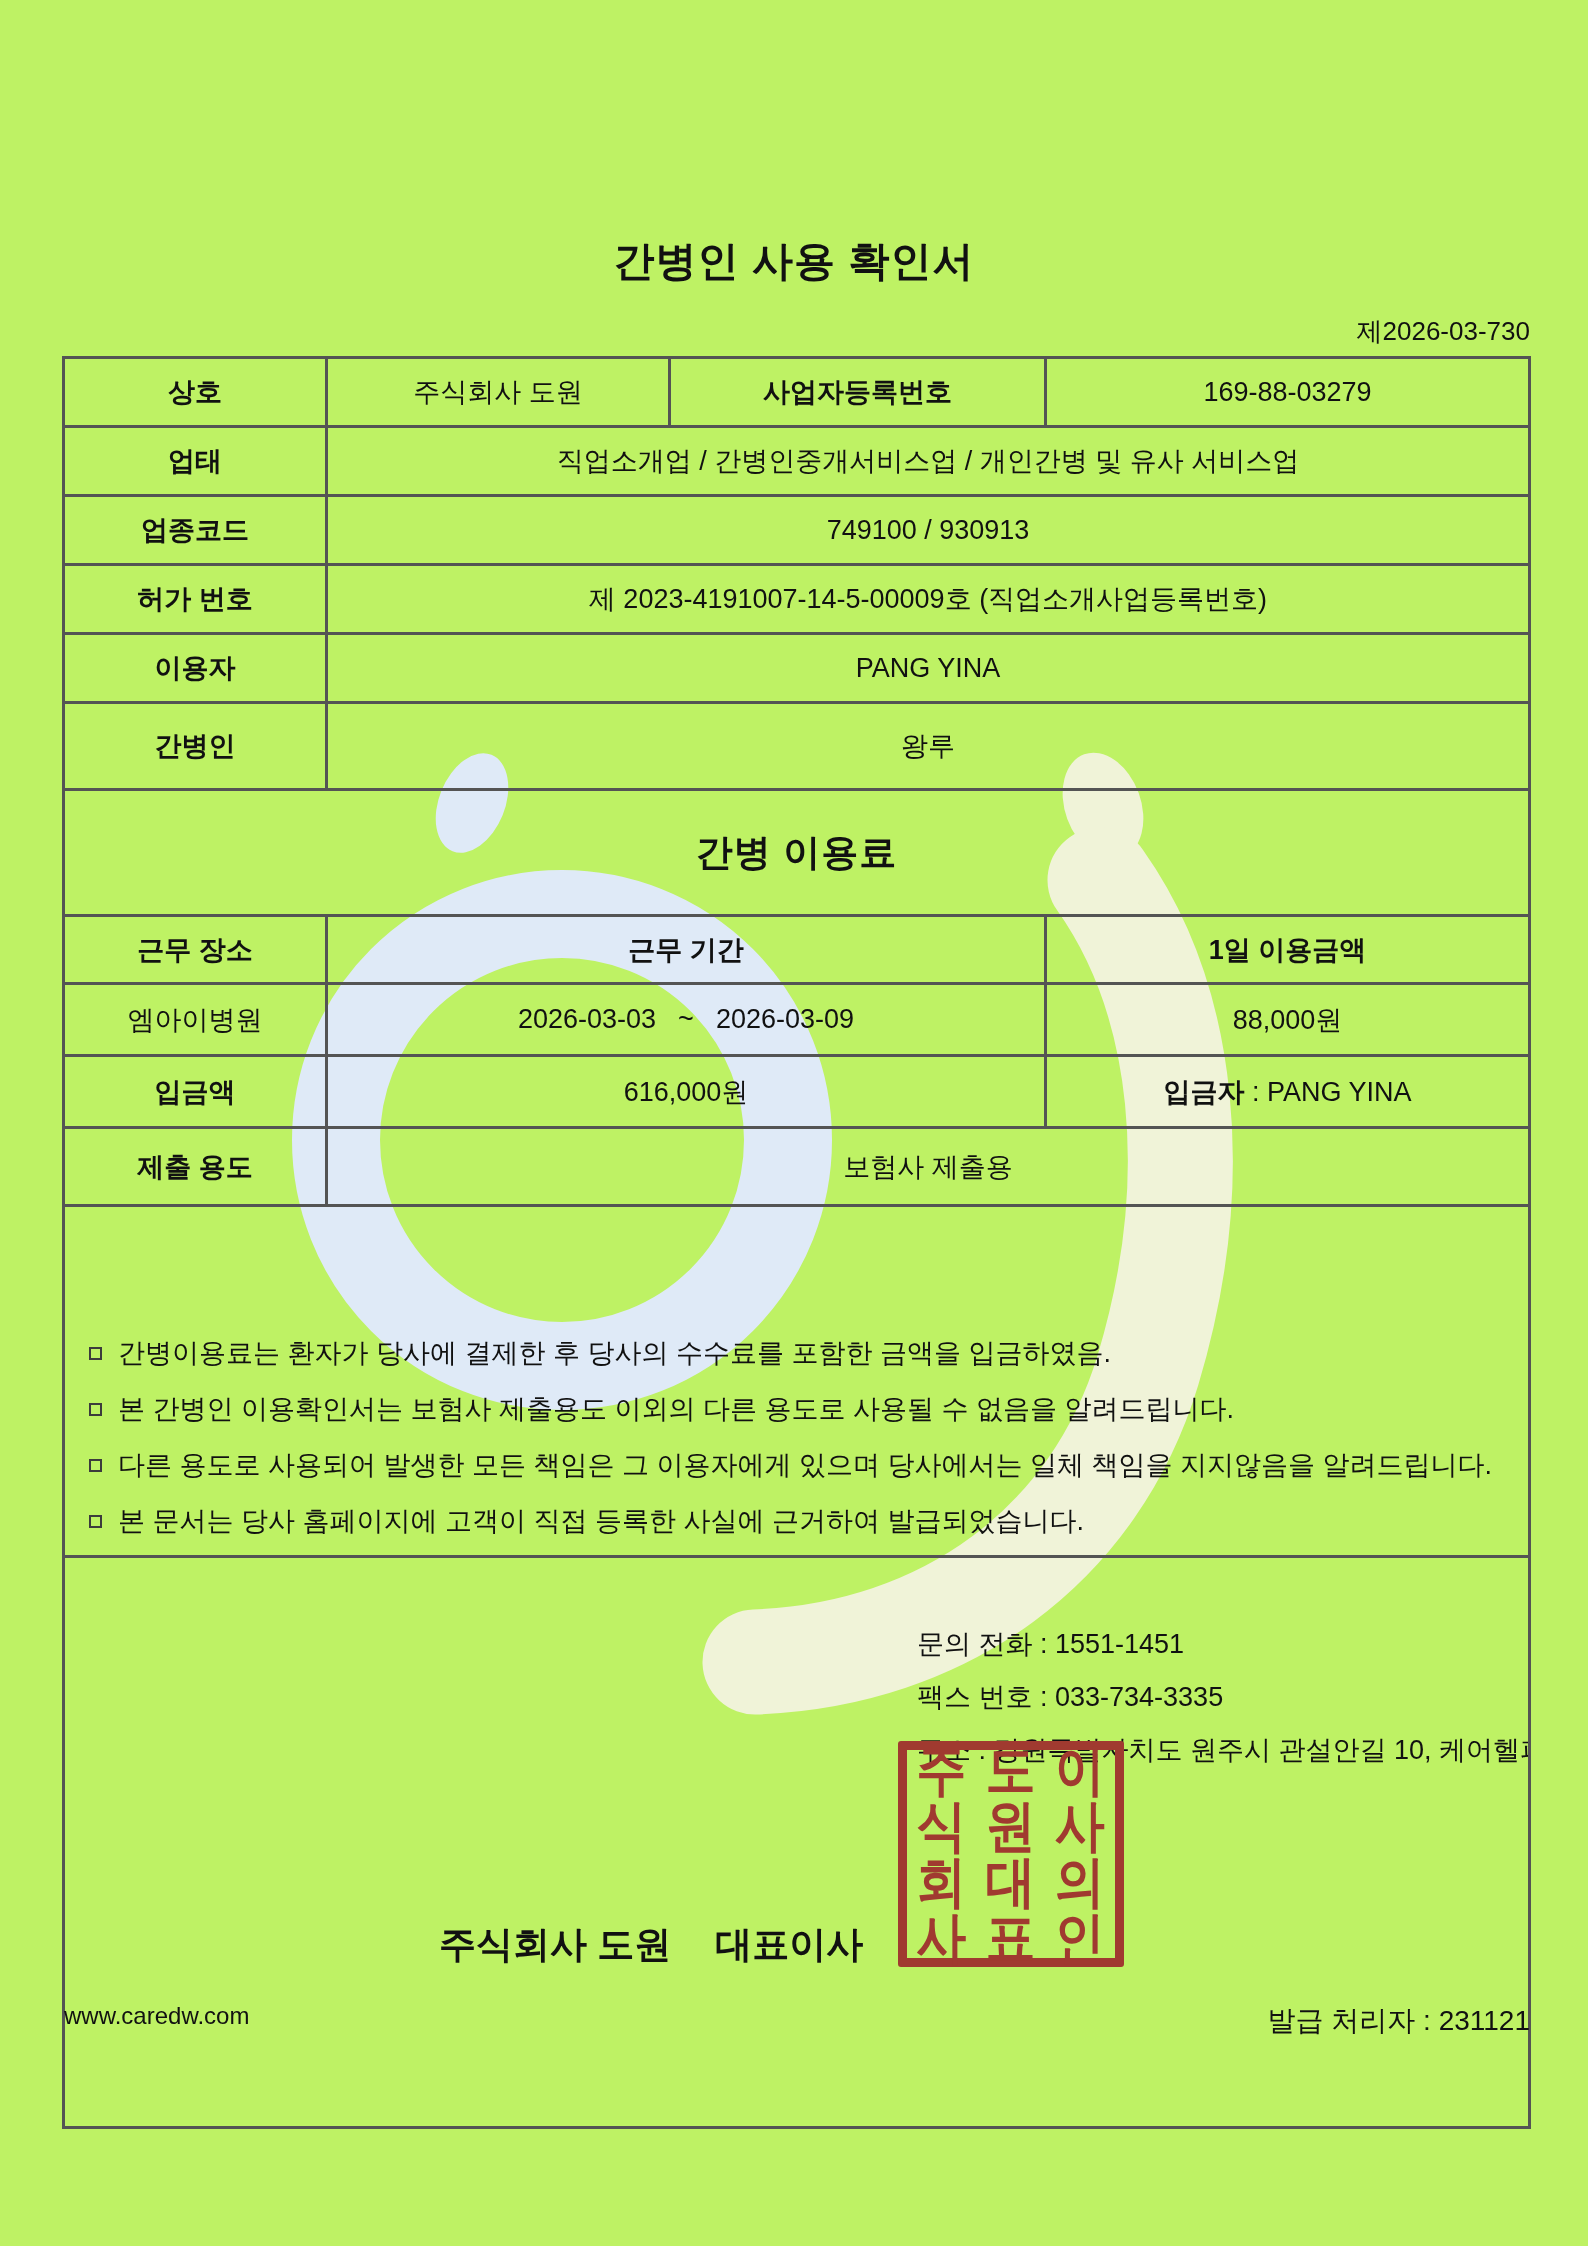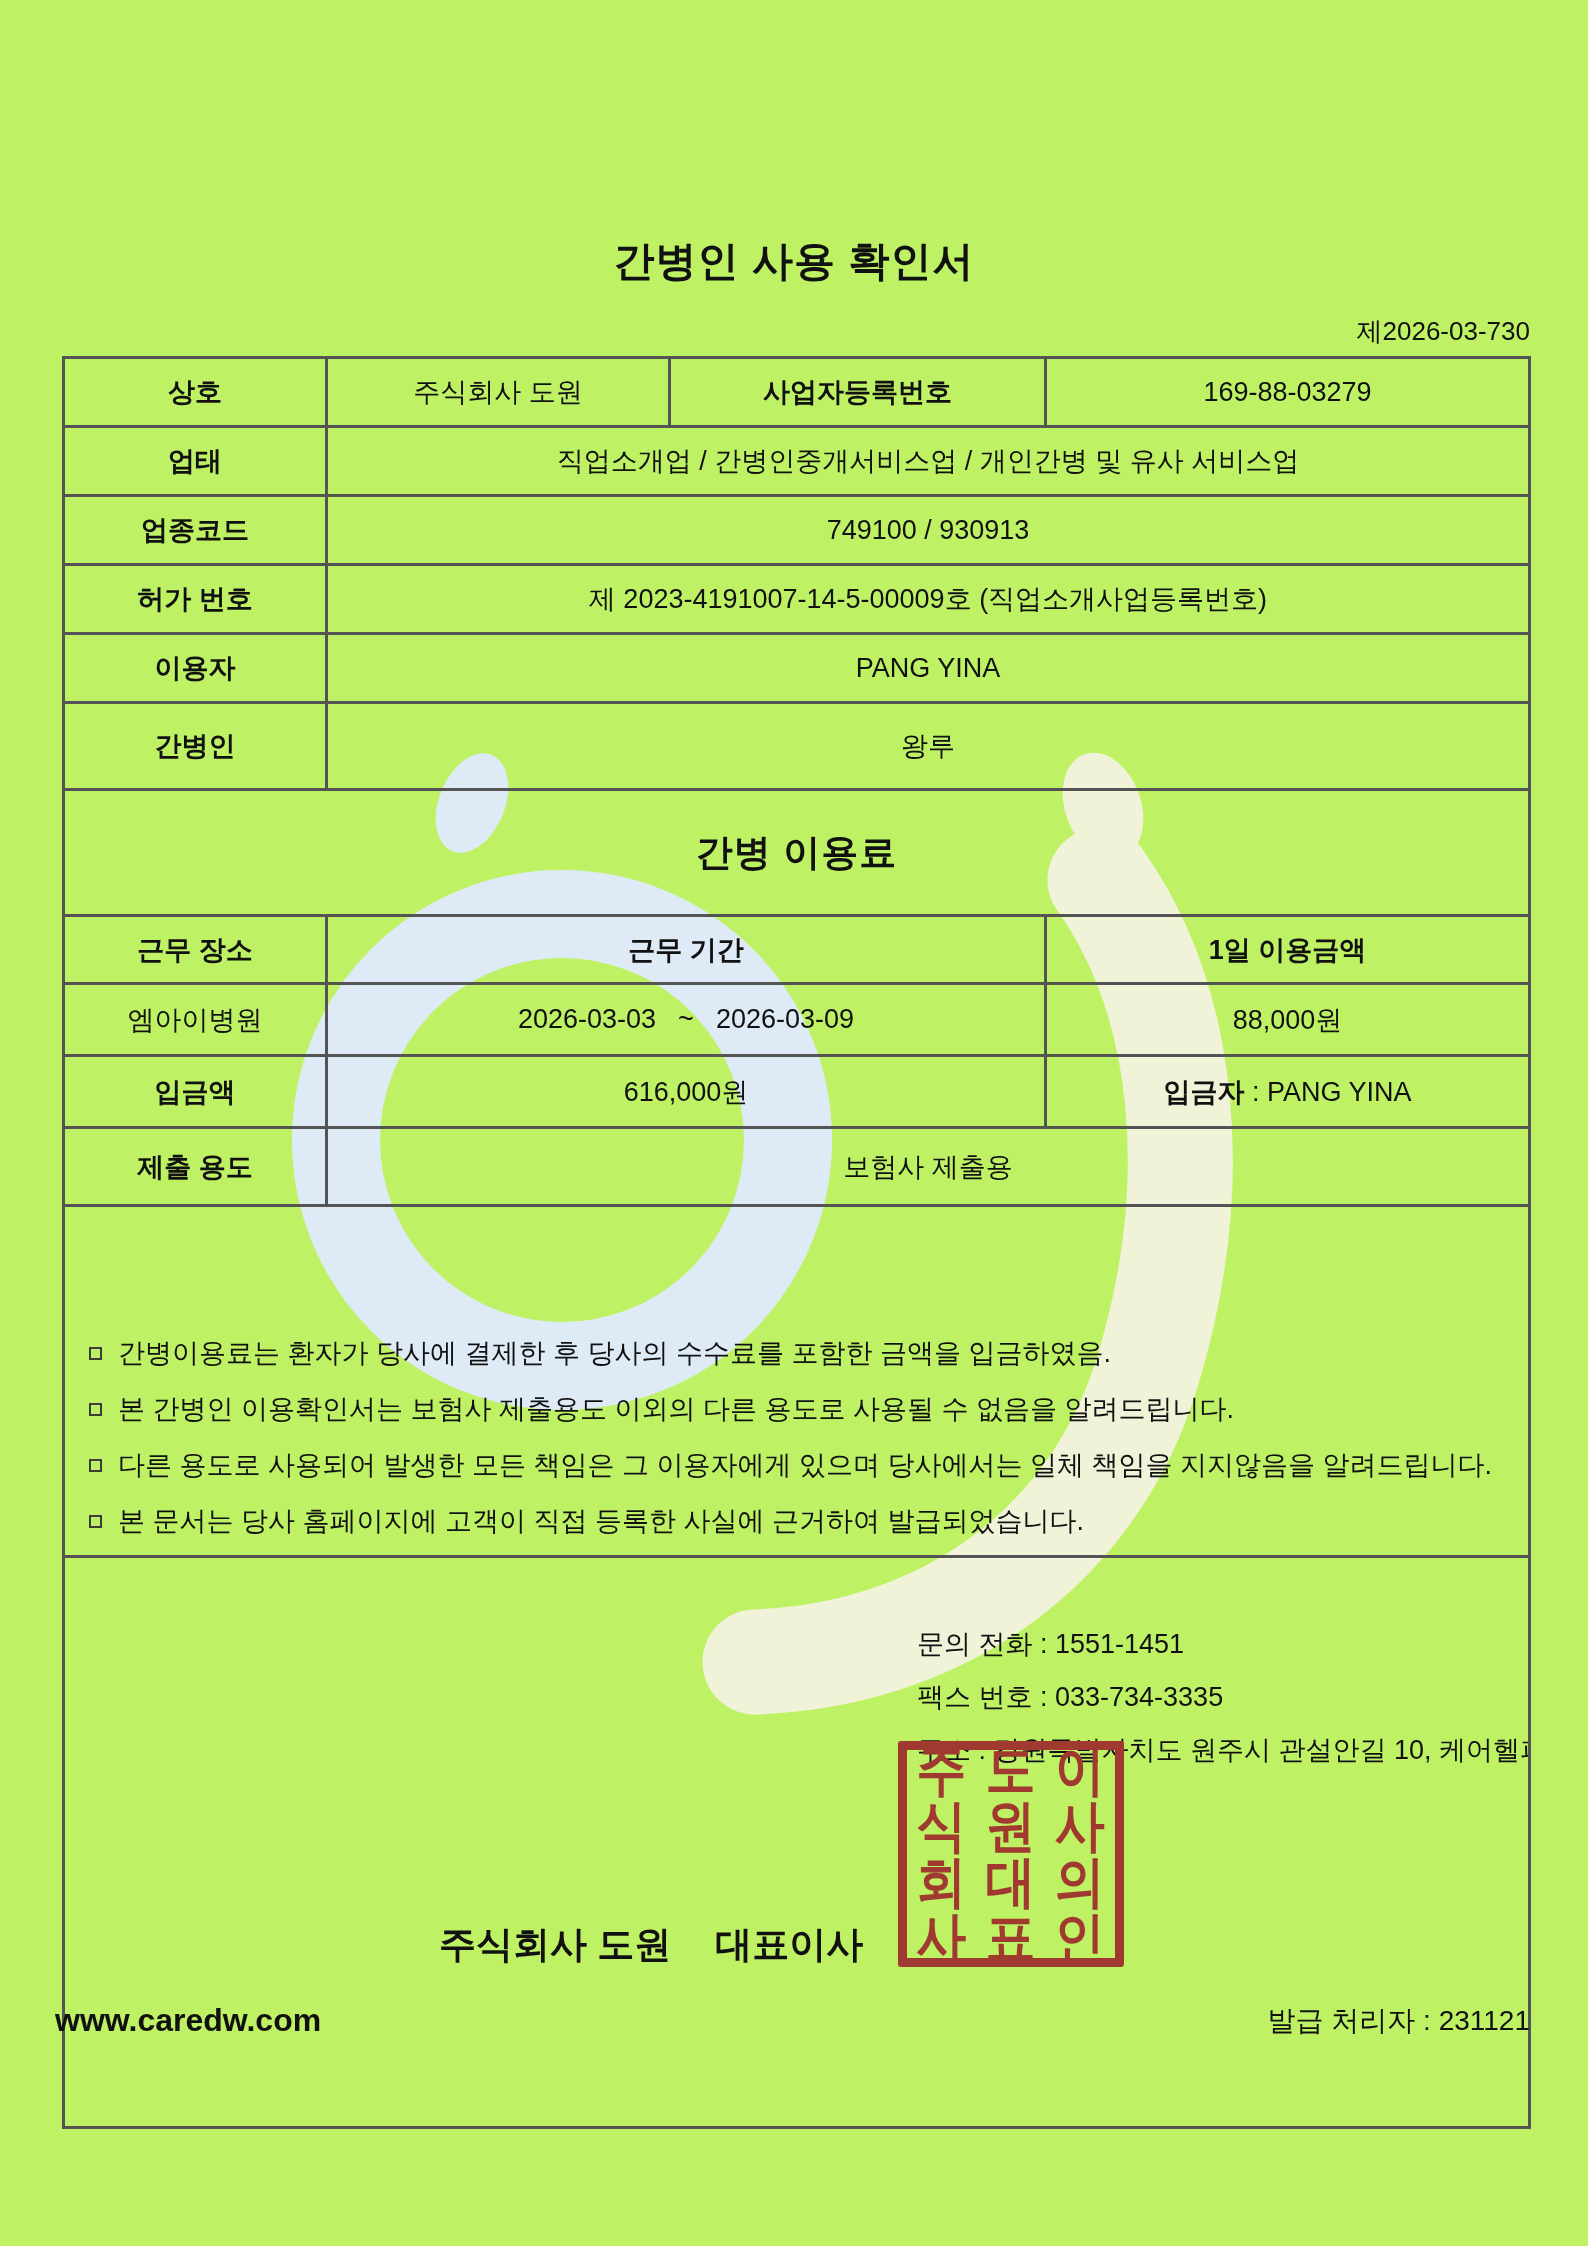--- a/index.html
+++ b/index.html
@@ -30,21 +30,21 @@
   .contact{position:absolute;left:852px;top:60px;text-align:left;font-size:27px;line-height:53px;white-space:nowrap;}
   .company-line{position:absolute;left:374px;top:362px;font-size:37px;font-weight:700;white-space:nowrap;}
   .ceo{margin-left:44px;}
   .stamp{
     position:absolute;left:833px;top:183px;width:226px;height:226px;box-sizing:border-box;
     border:9px solid #a03a30;border-radius:3px;
     display:flex;justify-content:space-evenly;align-items:center;
     color:#a03a30;background:transparent;
   }
   .stamp-line{font-size:50px;font-weight:800;line-height:1;letter-spacing:1px;transform:scaleY(1.12);}
-  .site{top:2002px;left:55px;font-size:32px;font-weight:bold;}
+  .site{top:2002px;left:64px;font-size:24px;}
   .issued{top:2002px;right:58px;font-size:28px;}
 </style>
 </head>
 <body>
 
 <div class="page">
 
   <svg class="wm" width="1588" height="2246" viewBox="0 0 1588 2246">
     <ellipse cx="472" cy="803" rx="33" ry="52" fill="#dfeaf7" transform="rotate(22 472 803)"></ellipse>
     <ellipse cx="1103" cy="806" rx="38" ry="55" fill="#f0f3d8" transform="rotate(-20 1103 806)"></ellipse>

